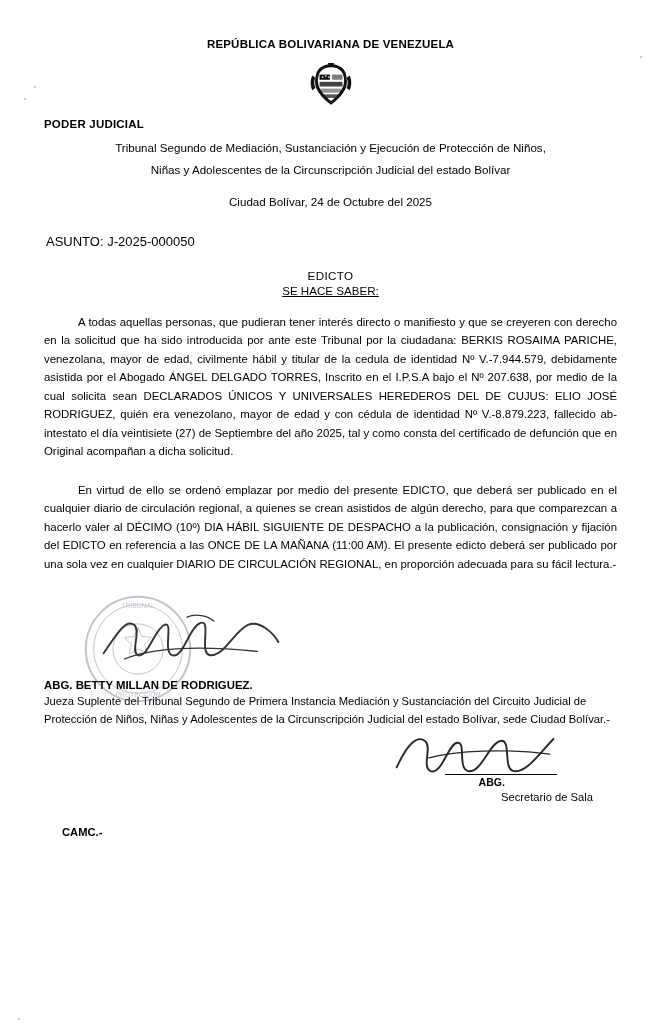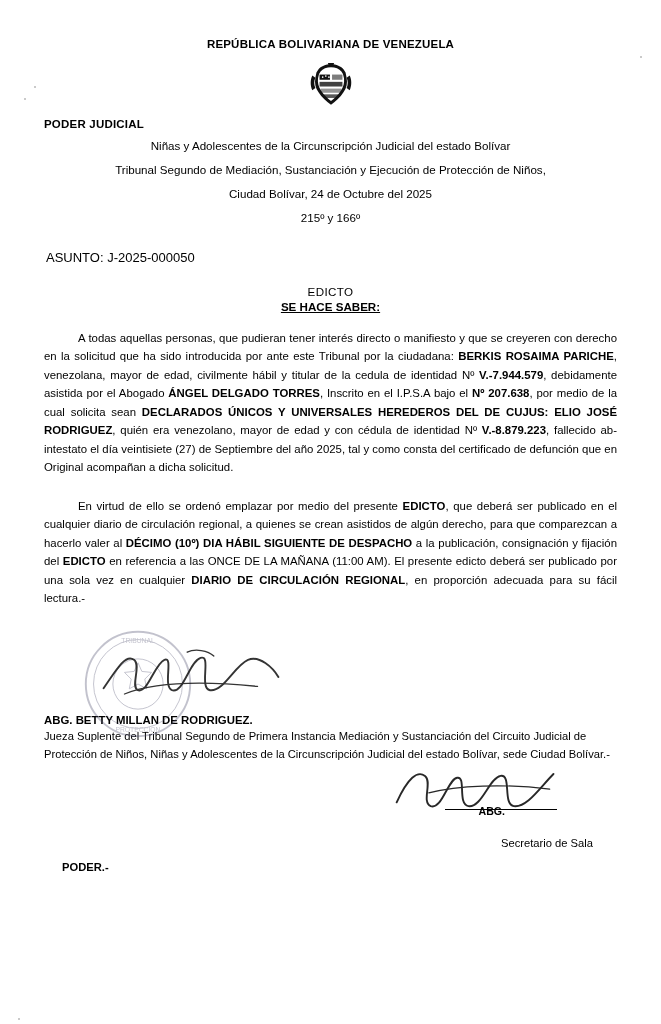--- a/index.html
+++ b/index.html
@@ -44,21 +44,21 @@
   }
   .court-line {
     text-align: center;
     font-size: 11.6px;
     margin-top: 11px;
   }
   .court-line.second { margin-top: 9px; }
   .city-line {
     text-align: center;
     font-size: 11.6px;
-    margin-top: 11px;
+    margin-top: 19px;
   }
   .years-line {
     text-align: center;
     font-size: 11.6px;
     margin-top: 11px;
   }
   .asunto {
     margin-top: 26px;
     font-size: 13px;
     padding-left: 2px;
@@ -66,35 +66,35 @@
   .edicto-block {
     text-align: center;
     margin-top: 20px;
   }
   .edicto-title {
     font-size: 11.6px;
     letter-spacing: 0.4px;
   }
   .edicto-sub {
     font-size: 11.6px;
-    font-weight: bold;
+    font-weight: normal;
     text-decoration: underline;
     margin-top: 2px;
   }
   .para {
     margin-top: 16px;
     font-size: 11.4px;
     text-align: justify;
     line-height: 1.62;
     text-indent: 34px;
   }
   .para.second {
     margin-top: 20px;
   }
-  .b { font-weight: bold; }
+  .b { font-weight: normal; }
   .u { }
 
   .signature-area {
     position: relative;
     margin-top: 34px;
     height: 72px;
   }
   .seal {
     position: absolute;
     left: 36px;
@@ -130,36 +130,36 @@
     position: absolute;
     right: 56px;
     top: -6px;
     width: 170px;
     height: 56px;
     opacity: 0.9;
   }
   .abg-label {
     position: absolute;
     right: 112px;
-    top: 36px;
+    top: 42px;
     font-size: 10.6px;
     font-weight: bold;
     margin-left: 12px;
   }
   .abg-line {
     position: absolute;
     right: 60px;
     top: 40px;
     width: 112px;
     border-top: 1px solid #000;
   }
   .secretary-role {
     position: absolute;
     right: 24px;
-    top: 68px;
+    top: 57px;
     font-size: 11.2px;
   }
   .camc {
     margin-top: 16px;
     font-size: 11.2px;
     font-weight: bold;
     padding-left: 18px;
   }
   .speck {
     position: absolute;
@@ -193,24 +193,23 @@
       <circle cx="40" cy="31" r="1.6" fill="#fff"></circle>
       <circle cx="46" cy="33" r="1.6" fill="#fff"></circle>
       <path d="M14 30 C10 38 10 50 14 58 L20 54 C17 47 17 40 20 34 Z"></path>
       <path d="M86 30 C90 38 90 50 86 58 L80 54 C83 47 83 40 80 34 Z"></path>
       <path d="M44 6 h12 l-2 5 h-8 z"></path>
     </g>
   </svg>
 
   <div class="poder">PODER JUDICIAL</div>
 
+  <div class="court-line">Tribunal Segundo de Mediación, Sustanciación y Ejecución de Protección de Niños,</div>
   <div class="court-line second">Niñas y Adolescentes  de la Circunscripción Judicial del estado Bolívar</div>
-  <div class="court-line">Tribunal Segundo de Mediación, Sustanciación y Ejecución de Protección de Niños,</div>
   <div class="city-line">Ciudad Bolívar, 24 de Octubre del 2025</div>
-  <div class="years-line">215º y 166º</div>
 
   <div class="asunto">ASUNTO: J-2025-000050</div>
 
   <div class="edicto-block">
     <div class="edicto-title">EDICTO</div>
     <div class="edicto-sub">SE HACE SABER:</div>
   </div>
 
   <p class="para"><span>A todas aquellas personas, que pudieran tener interés directo o manifiesto y que se creyeren con derecho en la solicitud que ha sido introducida por ante este Tribunal por la ciudadana: </span><span class="b">BERKIS ROSAIMA PARICHE</span><span>, venezolana, mayor de edad, civilmente hábil y titular de la cedula de identidad Nº </span><span class="b">V.-7.944.579</span><span>, debidamente asistida por el Abogado </span><span class="b">ÁNGEL DELGADO TORRES</span><span>, Inscrito en el I.P.S.A bajo el </span><span class="b">Nº 207.638</span><span>, por medio de la cual solicita sean </span><span class="b">DECLARADOS ÚNICOS Y UNIVERSALES HEREDEROS DEL DE CUJUS: ELIO JOSÉ RODRIGUEZ</span><span>, quién era venezolano, mayor de edad y con cédula de identidad Nº </span><span class="b">V.-8.879.223</span><span>, fallecido ab-intestato el día veintisiete (27) de Septiembre del año 2025, tal y como consta del certificado de defunción que en Original acompañan a dicha solicitud.</span></p>
 
@@ -238,19 +237,19 @@
   <div class="secretary-block">
     <svg class="sig2" viewBox="0 0 180 56">
       <path d="M6 40 C18 14 28 6 36 12 C44 18 32 40 42 44 C54 48 60 16 70 14 C80 12 70 42 82 44 C96 46 104 14 116 12 C128 10 118 42 130 44 C144 46 158 24 172 10" fill="none" stroke="#111" stroke-width="2" stroke-linecap="round"></path>
       <path d="M40 30 C70 22 120 20 168 26" fill="none" stroke="#111" stroke-width="1.3" stroke-linecap="round"></path>
     </svg>
     <div class="abg-line"></div>
     <div class="abg-label">ABG.</div>
     <div class="secretary-role">Secretario de Sala</div>
   </div>
 
-  <div class="camc">PODER.-</div>
+  <div class="camc">CAMC.-</div>
 
   <div class="speck" style="left:24px; top:60px;"></div>
   <div class="speck" style="left:18px; top:980px;"></div>
   <div class="speck" style="left:640px; top:18px;"></div>
   <div class="speck" style="left:34px; top:48px;"></div>
 </div>
 
 </body></html>

